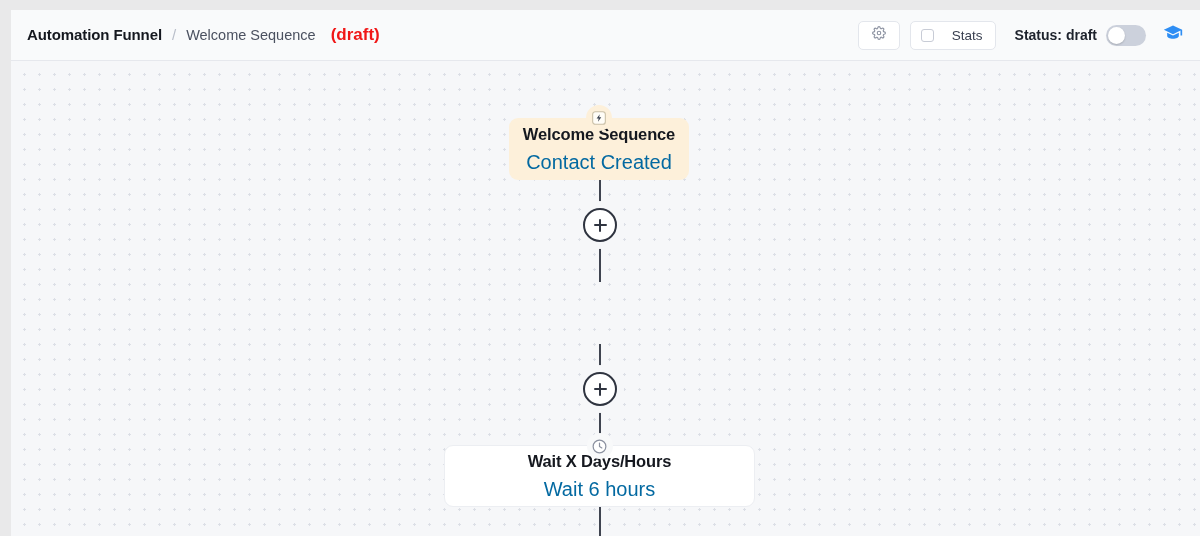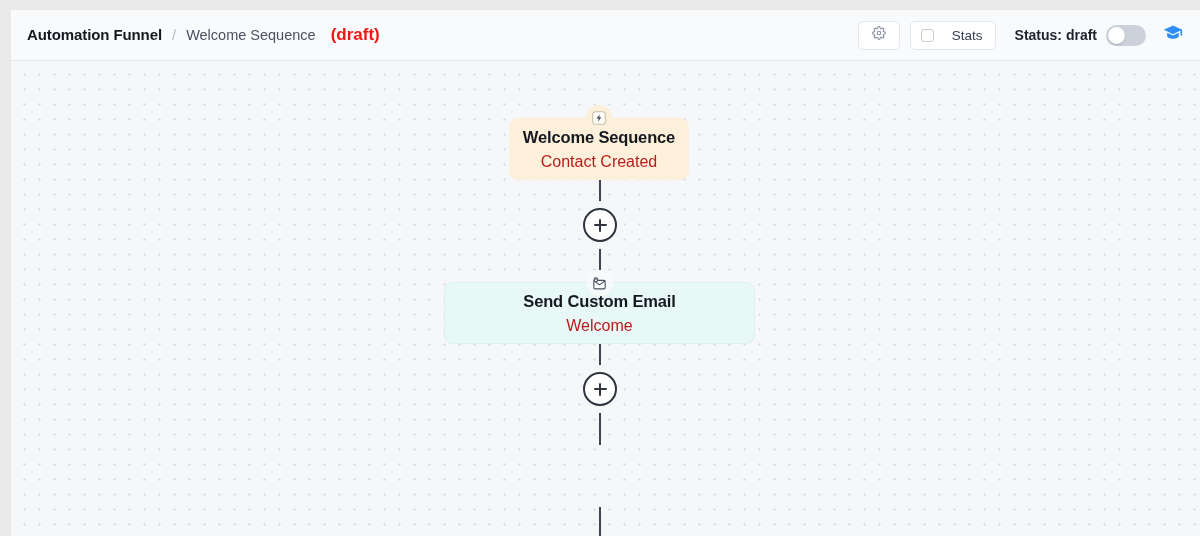--- a/index.html
+++ b/index.html
@@ -182,22 +182,22 @@
     cursor: pointer;
   }
   .node-title {
     font-size: 16.5px;
     font-weight: bold;
     color: #15181f;
     letter-spacing: -0.15px;
     line-height: 1.25;
   }
   .node-sub {
-    font-size: 16px;
-    color: #b91c1c;
+    font-size: 20px;
+    color: #0369a1;
     margin-top: 5px;
     line-height: 1.2;
   }
 
   .node-trigger {
     left: 498px;
     top: 57px;
     width: 180px;
     height: 62px;
     background: #fdf0da;
@@ -329,34 +329,32 @@
           </svg>
         </div>
         <div class="node-title">Welcome Sequence</div>
         <div class="node-sub">Contact Created</div>
       </div>
 
       <div class="plus-btn plus-1">
         <span></span>
       </div>
 
-      <div class="node node-email">
-        <div class="badge badge-email">
-          <svg width="17" height="17" viewBox="0 0 24 24" fill="none" stroke="#4b5160" stroke-width="1.6" stroke-linecap="round" stroke-linejoin="round">
-            <rect x="4" y="7.5" width="16" height="12" rx="1.8" fill="#fff"></rect>
-            <path d="M4.6 8.4 12 14l7.4-5.6"></path>
-            <circle cx="7" cy="6.6" r="2.6" fill="#fff"></circle>
-            <circle cx="7" cy="6.1" r="1" fill="#3a4150" stroke="none"></circle>
+
+      <div class="plus-btn plus-2">
+        <span></span>
+      </div>
+
+      <div class="node node-wait">
+        <div class="badge badge-wait">
+          <svg width="17" height="17" viewBox="0 0 24 24" fill="none" stroke="#8b91a0" stroke-width="1.7" stroke-linecap="round" stroke-linejoin="round">
+            <circle cx="12" cy="12" r="9" fill="#fff"></circle>
+            <path d="M12 7.2V12l3.3 2"></path>
           </svg>
         </div>
-        <div class="node-title">Send Custom Email</div>
-        <div class="node-sub">Welcome</div>
-      </div>
-
-      <div class="plus-btn plus-2">
-        <span></span>
-      </div>
-
+        <div class="node-title">Wait X Days/Hours</div>
+        <div class="node-sub">Wait 6 hours</div>
+      </div>
 
     </div>
   </div>
 
 </div>
 
 </body></html>

